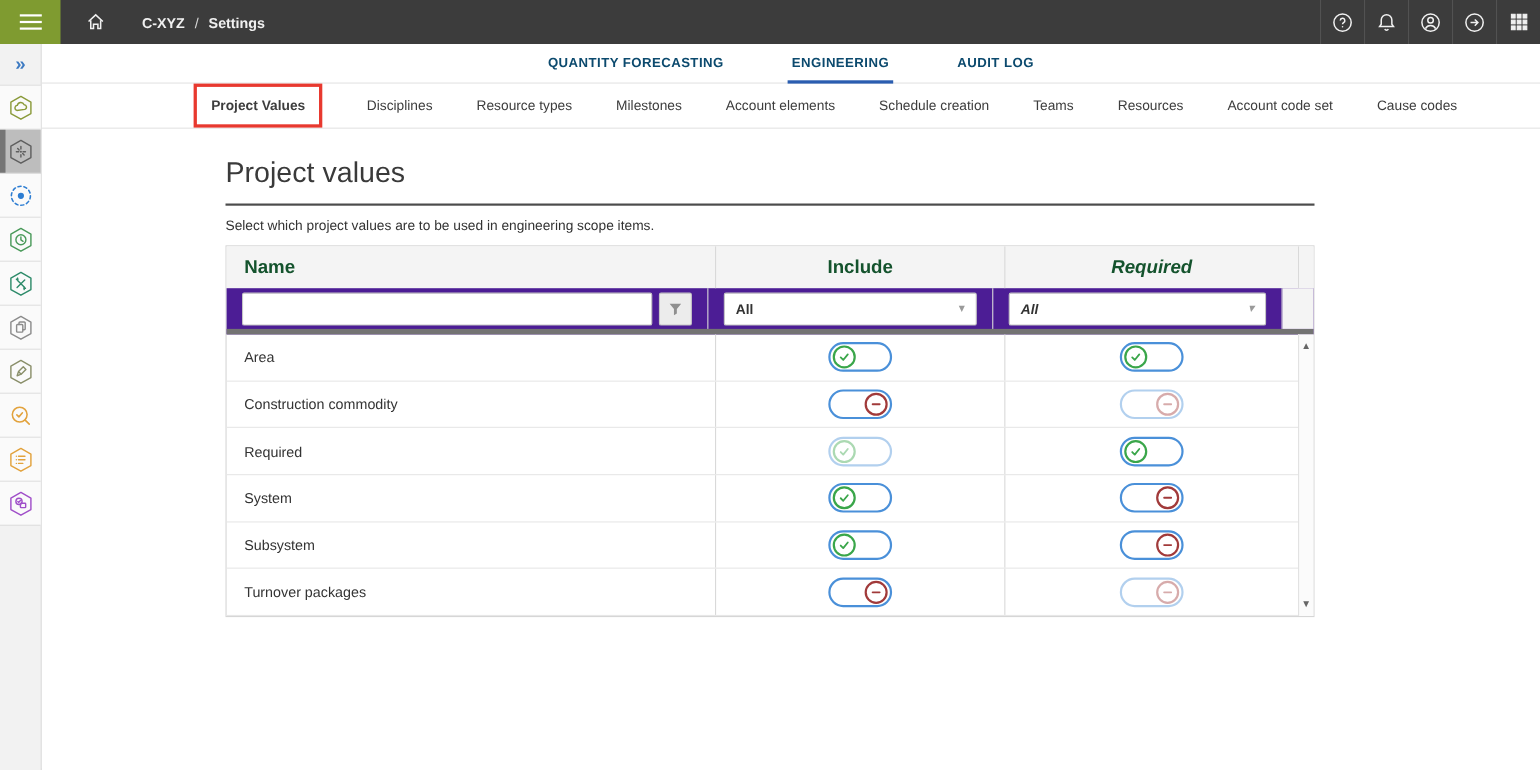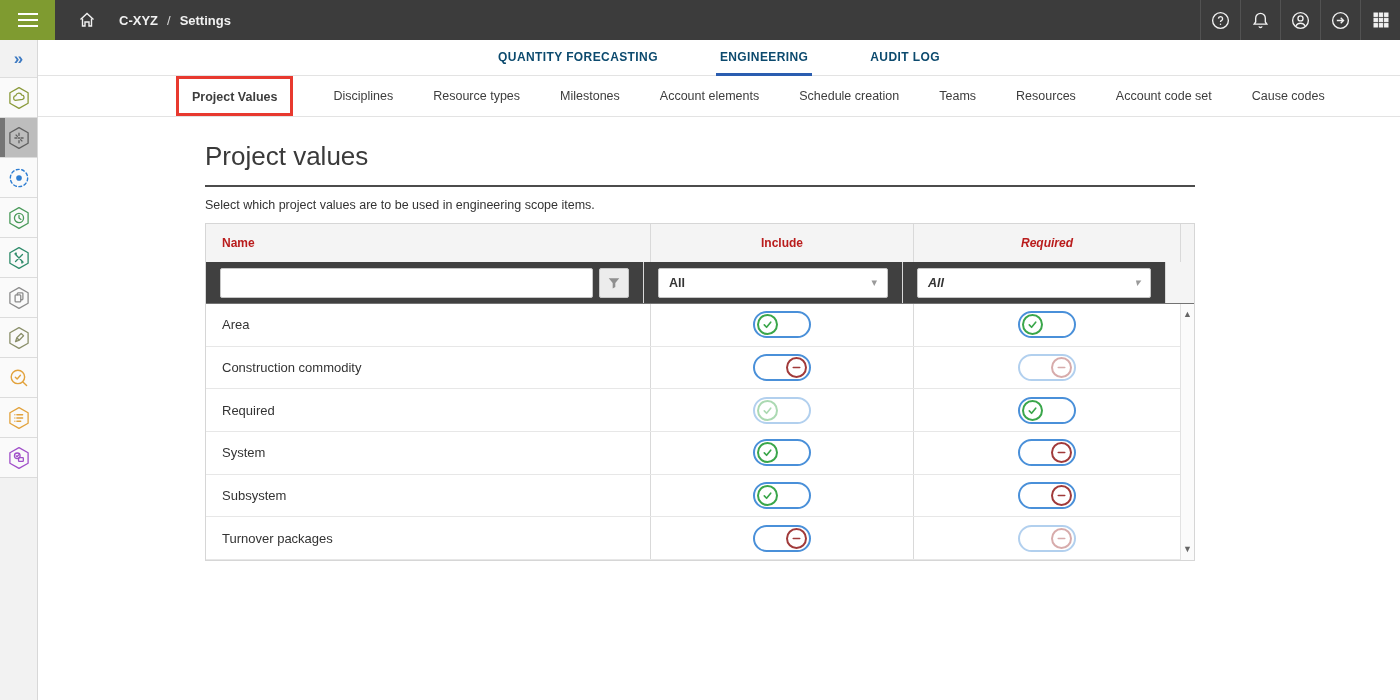--- a/index.html
+++ b/index.html
@@ -5,21 +5,21 @@
   * { margin:0; padding:0; box-sizing:border-box; }
   html,body { width:1400px; height:700px; font-family:"Liberation Sans", sans-serif; background:#fff; }
   .screen { position:relative; width:1400px; height:700px; overflow:hidden; background:#fff; box-shadow:0 0 0 2px #9b9b9b inset; }
 
   
   .topbar { position:absolute; top:0; left:0; width:1400px; height:40px; background:#3c3c3c; display:flex; align-items:center; }
   .hamburger { width:55px; height:40px; background:#7f9b30; display:flex; align-items:center; justify-content:center; cursor:pointer; flex:0 0 auto; }
   .hamburger .bars { display:flex; flex-direction:column; gap:4px; }
   .hamburger .bars span { display:block; width:20px; height:2px; background:#fff; }
   .home-btn { width:40px; height:40px; margin-left:12px; display:flex; align-items:center; justify-content:center; flex:0 0 auto; }
-  .crumb { display:flex; align-items:center; gap:9px; margin-left:12px; color:#f1f1f1; font-size:13px; font-weight:700; }
+  .crumb { display:flex; align-items:center; gap:9px; margin-left:22px; color:#f1f1f1; font-size:13px; font-weight:700; }
   .crumb .sep { font-weight:400; color:#d8d8d8; }
   .topbar-right { margin-left:auto; display:flex; height:40px; }
   .top-icon { width:40px; height:40px; border-left:1px solid #525252; display:flex; align-items:center; justify-content:center; color:#f1f1f1; }
   .top-icon svg { stroke:#f1f1f1; }
 
   
   .side { position:absolute; top:40px; left:0; bottom:0; width:38px; background:#f2f2f2; border-right:1px solid #d8d8d8; }
   .side .expand { height:38px; display:flex; align-items:center; justify-content:center; border-bottom:1px solid #ddd; color:#3d7ac2; font-size:17px; font-weight:700; cursor:pointer; }
   .tile { position:relative; height:40px; border-bottom:1px solid #dcdcdc; display:flex; align-items:center; justify-content:center; background:#fafafa; cursor:pointer; }
   .tile.selected { background:#bdbdbd; }
@@ -43,25 +43,25 @@
   .page-desc { margin-top:11px; font-size:12.5px; color:#333; }
 
   
   .grid { position:relative; margin-top:11px; border:1px solid #d6d6d6; width:990px; background:#fff; }
   .t-row { display:flex; }
   .c-name { width:445px; border-right:1px solid #d9d9d9; }
   .c-inc  { width:263px; border-right:1px solid #d9d9d9; }
   .c-req  { width:267px; border-right:1px solid #d9d9d9;font-style:italic; }
   .c-bar  { width:13px; }
   .thead  { height:38px; background:#f4f4f4; }
-  .thead > div { display:flex; align-items:center; font-size:12px; font-weight:700; color:#b91c1c; }
+  .thead > div { display:flex; align-items:center; font-size:17px; font-weight:700; color:#14532d; }
   .thead .c-name { padding-left:16px; }
   .thead .c-inc, .thead .c-req { justify-content:center; }
   .thead .c-bar, .tfilter .c-bar { background:#f4f4f4; }
-  .tfilter { height:42px; background:#404040; border-bottom:1px solid #737373; }
+  .tfilter { height:42px; background:#4c1d95; border-bottom:5px solid #737373; }
   .tfilter > div { display:flex; align-items:center; padding:0 14px; }
   .name-filter-input { flex:1; height:30px; border:1px solid #c6c6c6; border-radius:2px; background:#fff; font-size:13px; padding:0 8px; outline:none; font-family:"Liberation Sans", sans-serif; }
   .funnel-btn { width:30px; height:30px; margin-left:6px; background:#ececec; border:1px solid #c6c6c6; border-radius:2px; display:flex; align-items:center; justify-content:center; cursor:pointer; }
   .ddl { width:100%; height:30px; background:#fff; border:1px solid #c6c6c6; border-radius:2px; display:flex; align-items:center; justify-content:space-between; padding:0 10px; cursor:pointer; }
   .ddl .val { font-size:12.5px; font-weight:600; color:#333; }
   .ddl .caret { font-size:11px; color:#9a9a9a; }
   .t-body-row { height:42.7px; border-bottom:1px solid #e7e7e7; }
   .t-body-row:last-child { border-bottom:none; }
   .t-body-row .c-name { display:flex; align-items:center; padding-left:16px; font-size:13px; color:#333; }
   .t-body-row .c-inc, .t-body-row .c-req { display:flex; align-items:center; justify-content:center; }

